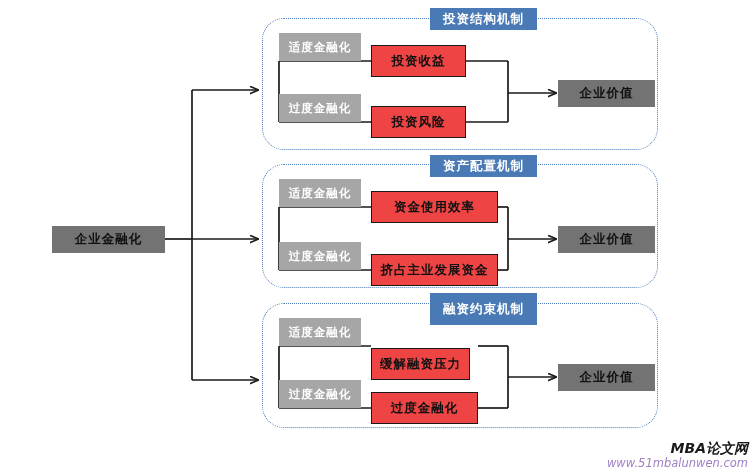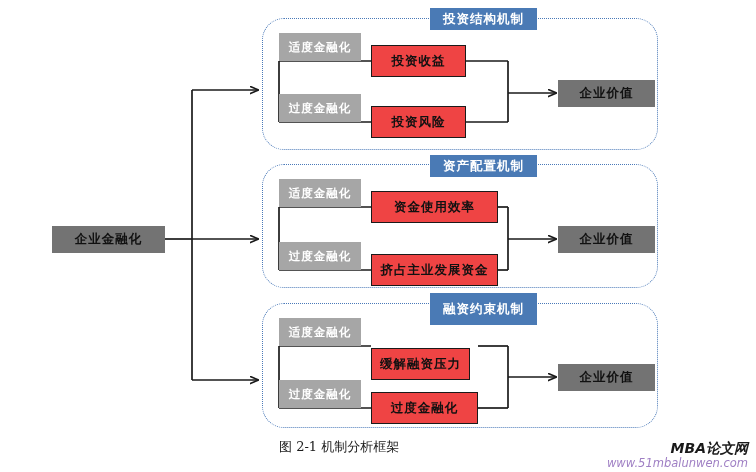--- a/index.html
+++ b/index.html
@@ -156,19 +156,18 @@
   <div class="abs gray" style="left:279px;top:318px;width:82px;height:28px;">适度金融化</div>
 
   <div class="abs gray" style="left:279px;top:380px;width:82px;height:28px;">过度金融化</div>
 
   <div class="abs wbox" style="left:371px;top:348px;width:99px;height:32px;">缓解融资压力</div>
 
   <div class="abs wbox" style="left:371px;top:392px;width:107px;height:32px;">过度金融化</div>
 
   <div class="abs gold" style="left:558px;top:364px;width:97px;height:27px;">企业价值</div>
 
-  <div class="abs caption" style="left:279px;top:438px;">图 2-1 机制分析框架</div>
 
   <div class="abs wm-main" style="right:8px;top:440px;">MBA论文网</div>
 
   <div class="abs wm-sub" style="right:8px;top:456px;">www.51mbalunwen.com</div>
 
 </div>
 
 </body></html>

